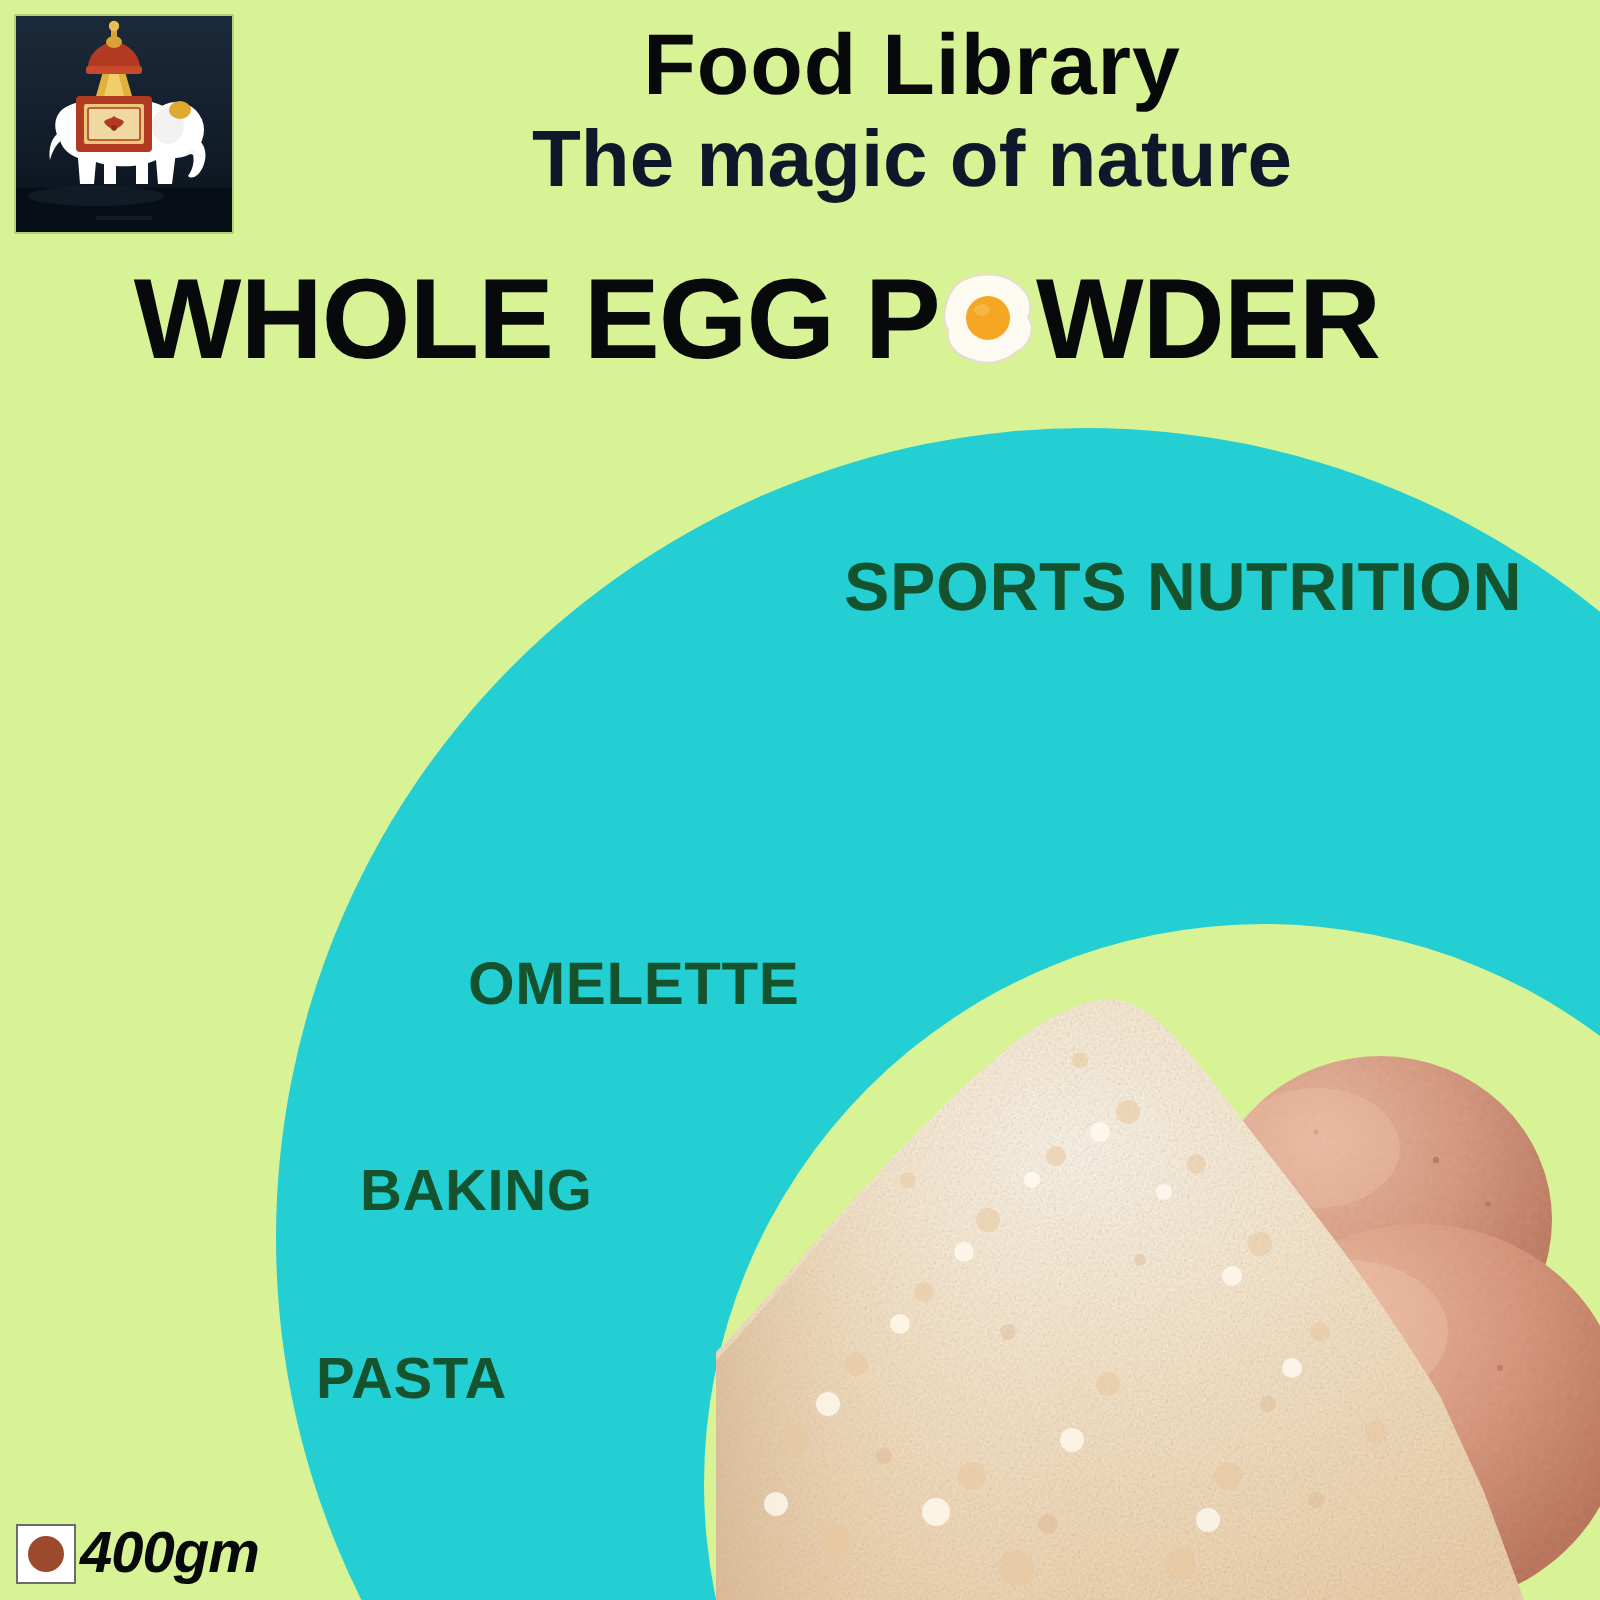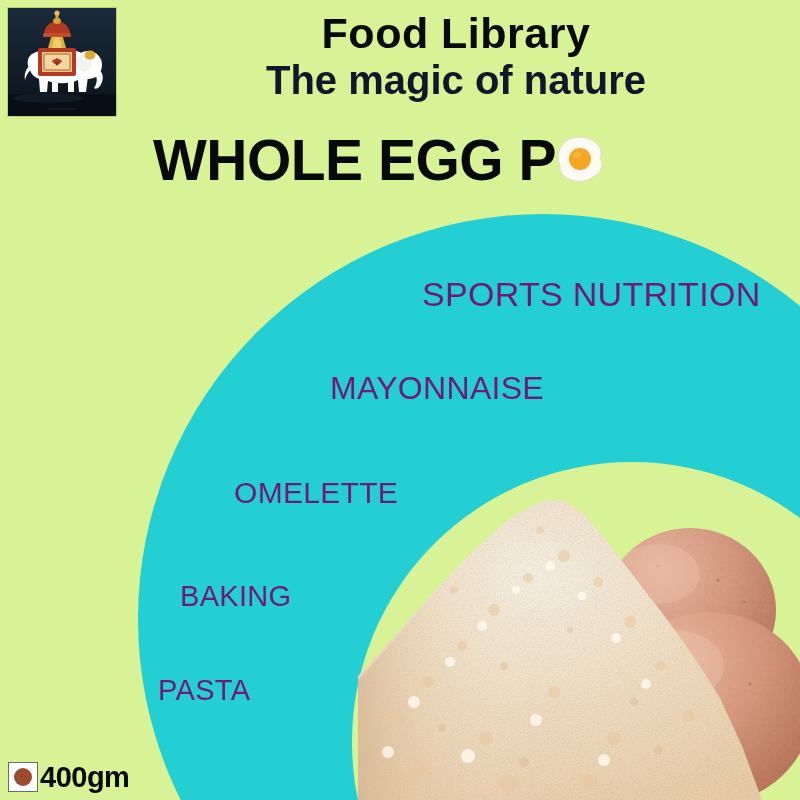--- a/index.html
+++ b/index.html
@@ -118,39 +118,40 @@
     top: 470px;
     width: 442px;
     height: 330px;
     overflow: hidden;
   }
   .photo svg { display:block; }
 
   
   .use-label {
     position: absolute;
-    font-weight: 400;
-    color: #701a75;
+    font-weight: 700;
+    color: #14532d;
     white-space: nowrap;
     letter-spacing: 0.3px;
   }
   .use-0 { left: 422px; top: 275px; font-size: 34px; }
   .use-1 { left: 330px; top: 370px; font-size: 32px; }
   .use-2 { left: 234px; top: 476px; font-size: 30px; }
   .use-3 { left: 180px; top: 580px; font-size: 29px; }
   .use-4 { left: 158px; top: 674px; font-size: 29px; text-align: center; }
 
   
   .weight-badge {
     position: absolute;
     left: 8px;
     bottom: 8px;
     display: flex;
     align-items: center;
     gap: 2px;
+    font-style: italic;
   }
   .nonveg-mark {
     width: 30px;
     height: 30px;
     background: #ffffff;
     border: 1.6px solid #6b6b6b;
     box-sizing: border-box;
     display: flex;
     align-items: center;
     justify-content: center;
@@ -234,20 +235,21 @@
   <div class="product-title-row">
     <span class="product-title">WHOLE EGG P</span>
     <span class="egg-glyph">
       <svg width="52" height="52" viewBox="0 0 52 52">
         <path d="M12 8 C20 3 32 3 39 8 C46 12 49 19 46 26 C50 31 47 40 40 43
                  C35 48 25 50 18 47 C10 45 5 39 6 32 C2 26 5 13 12 8 Z" fill="#fdfaf2" stroke="#e6ddca" stroke-width="1"></path>
         <ellipse cx="26" cy="26" rx="11" ry="11" fill="#f5a623"></ellipse>
         <ellipse cx="23" cy="22" rx="4" ry="3" fill="#f8b948" opacity="0.8"></ellipse>
       </svg>
     </span>
+    <span class="product-title">WDER</span>
   </div>
 
   <div class="teal-disc"></div>
 
   <div class="green-disc"></div>
 
   <div class="photo">
     <svg width="442" height="330" viewBox="0 0 442 330">
       <defs>
         <radialGradient id="powg" cx="45%" cy="25%" r="85%">
@@ -363,21 +365,20 @@
               <circle cx="276" cy="232" r="4"></circle>
             <circle cx="166" cy="292" r="5"></circle>
               <circle cx="300" cy="280" r="4"></circle>
           </g>
         </g>
       </g>
     </svg>
   </div>
 
   <div class="use-label use-0">SPORTS NUTRITION</div>
-  <div class="use-label use-1">MAYONNAISE</div>
   <div class="use-label use-3">BAKING</div>
   <div class="use-label use-2">OMELETTE</div>
   <div class="use-label use-4">PASTA</div>
 
   <div class="weight-badge">
     <div class="nonveg-mark">
       <div class="nonveg-dot"></div>
     </div>
     <div class="weight-text">400gm</div>
   </div>

